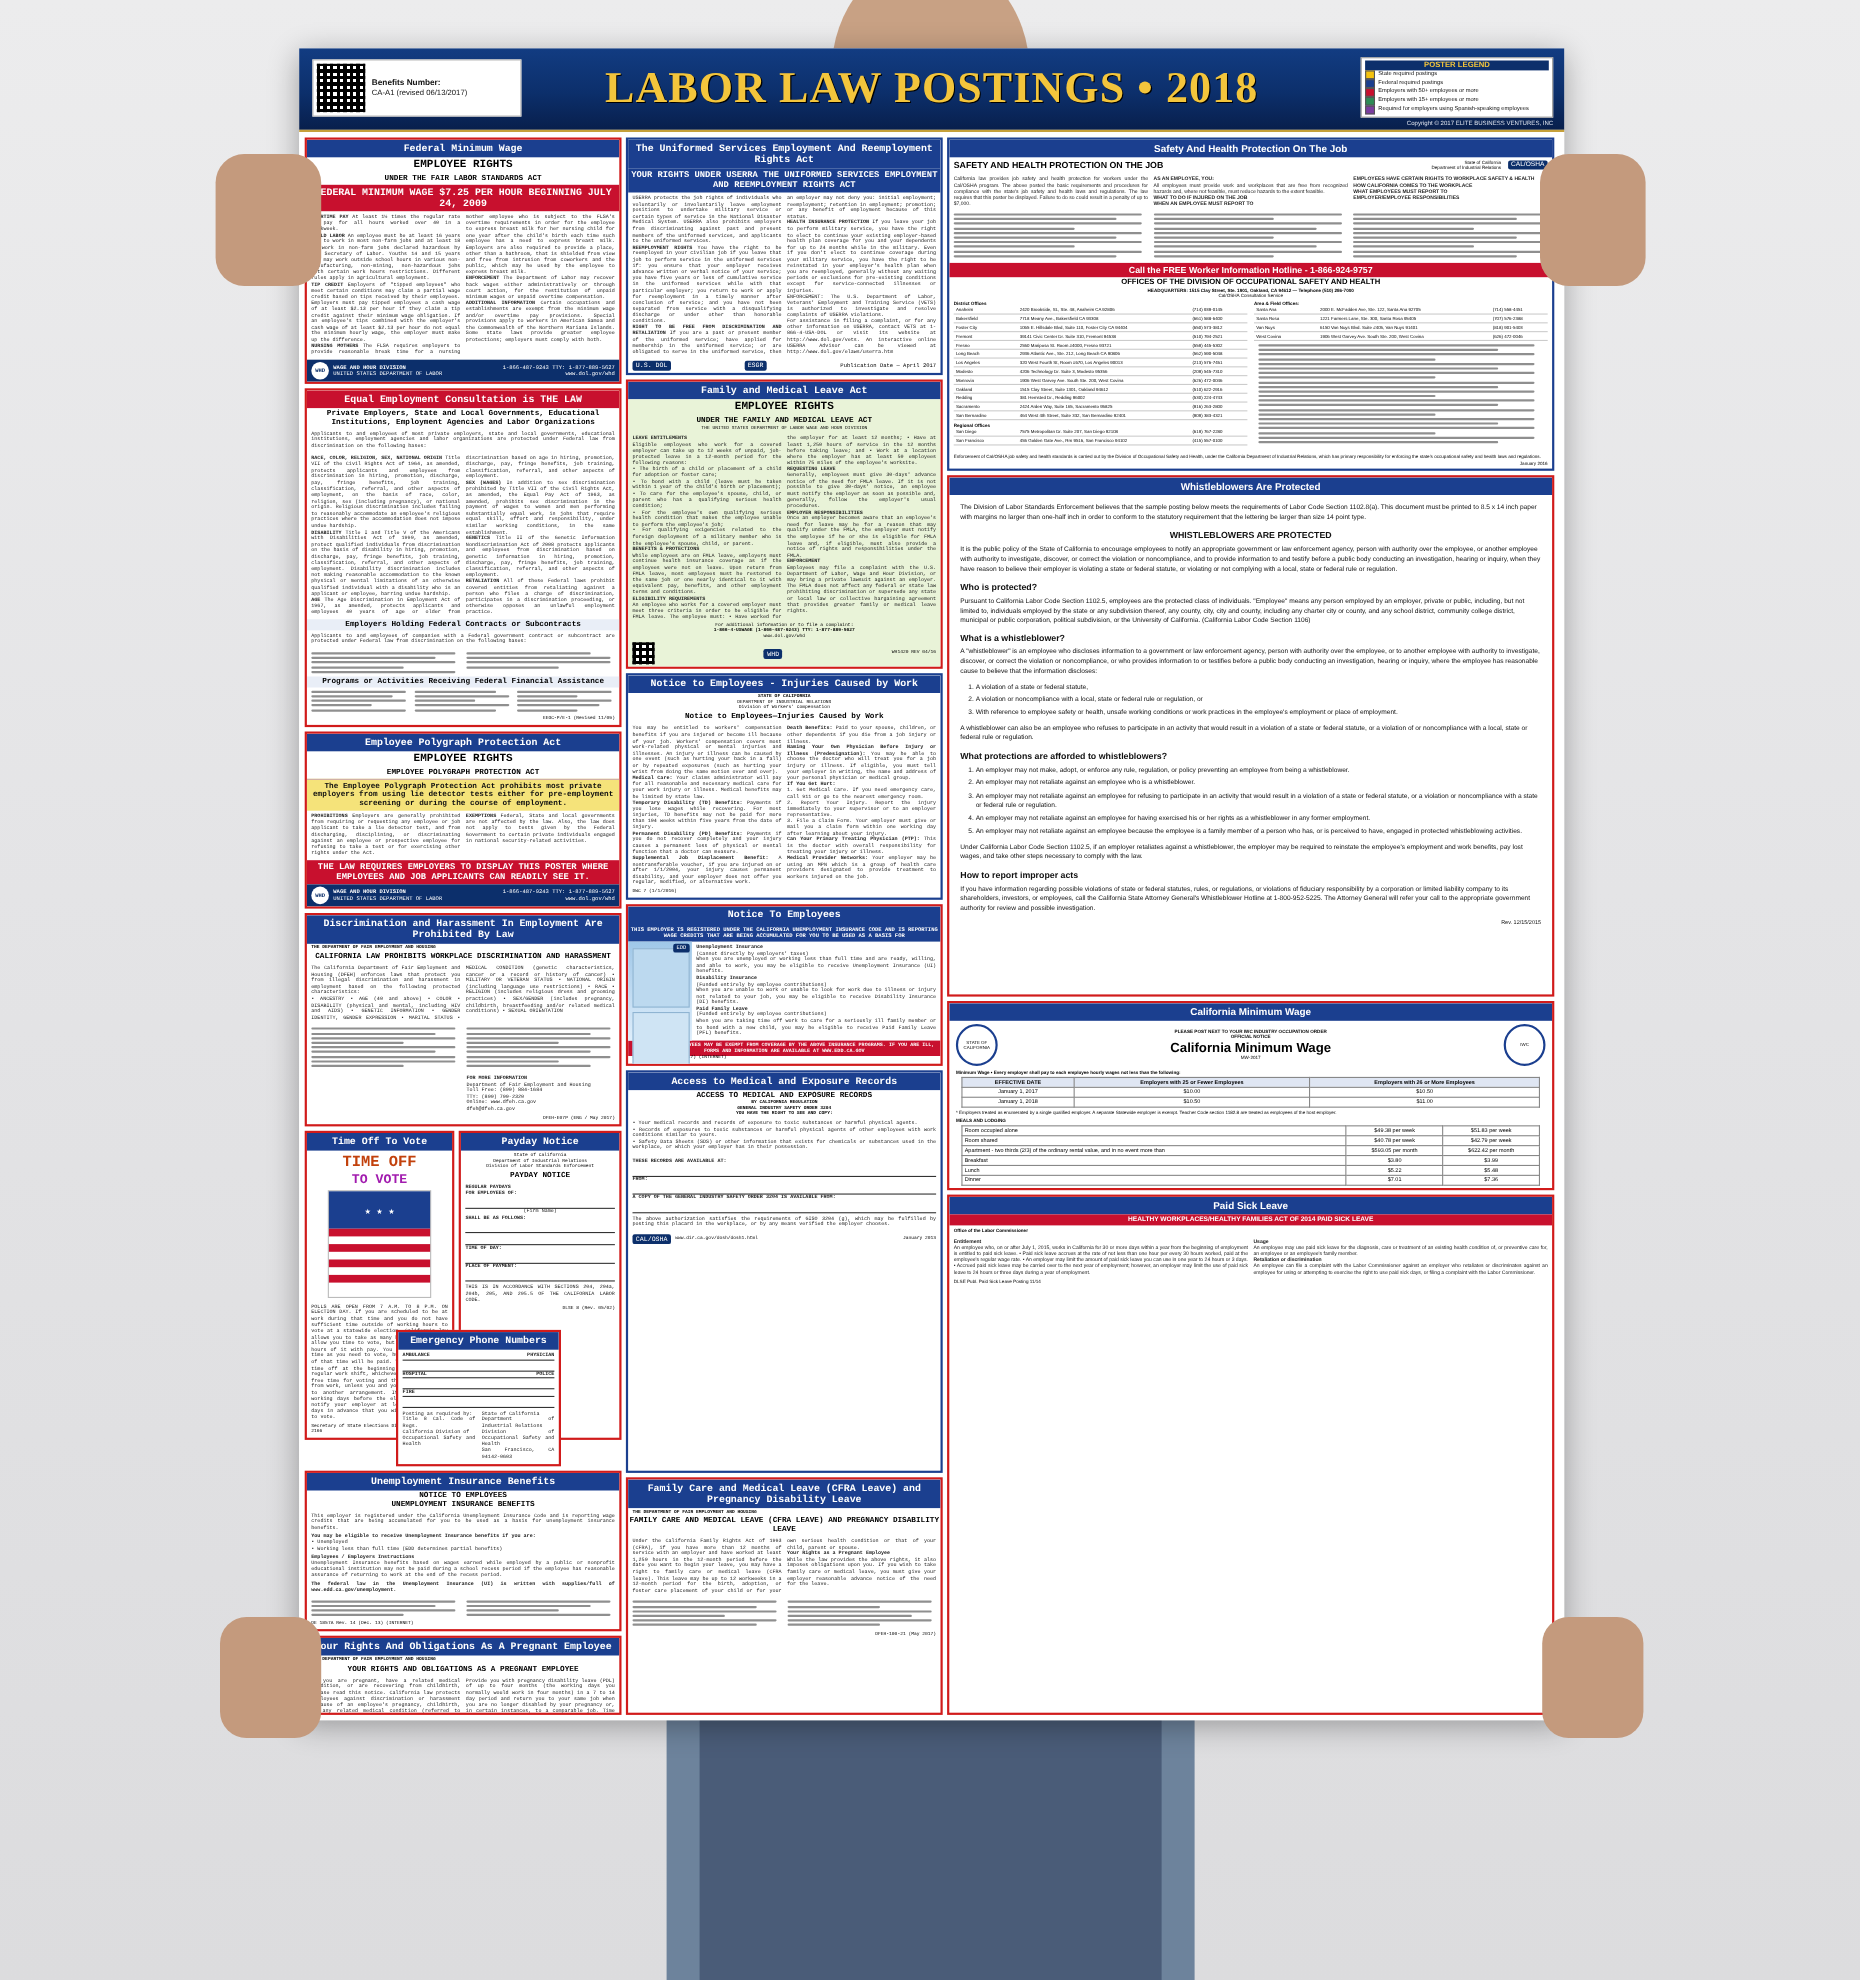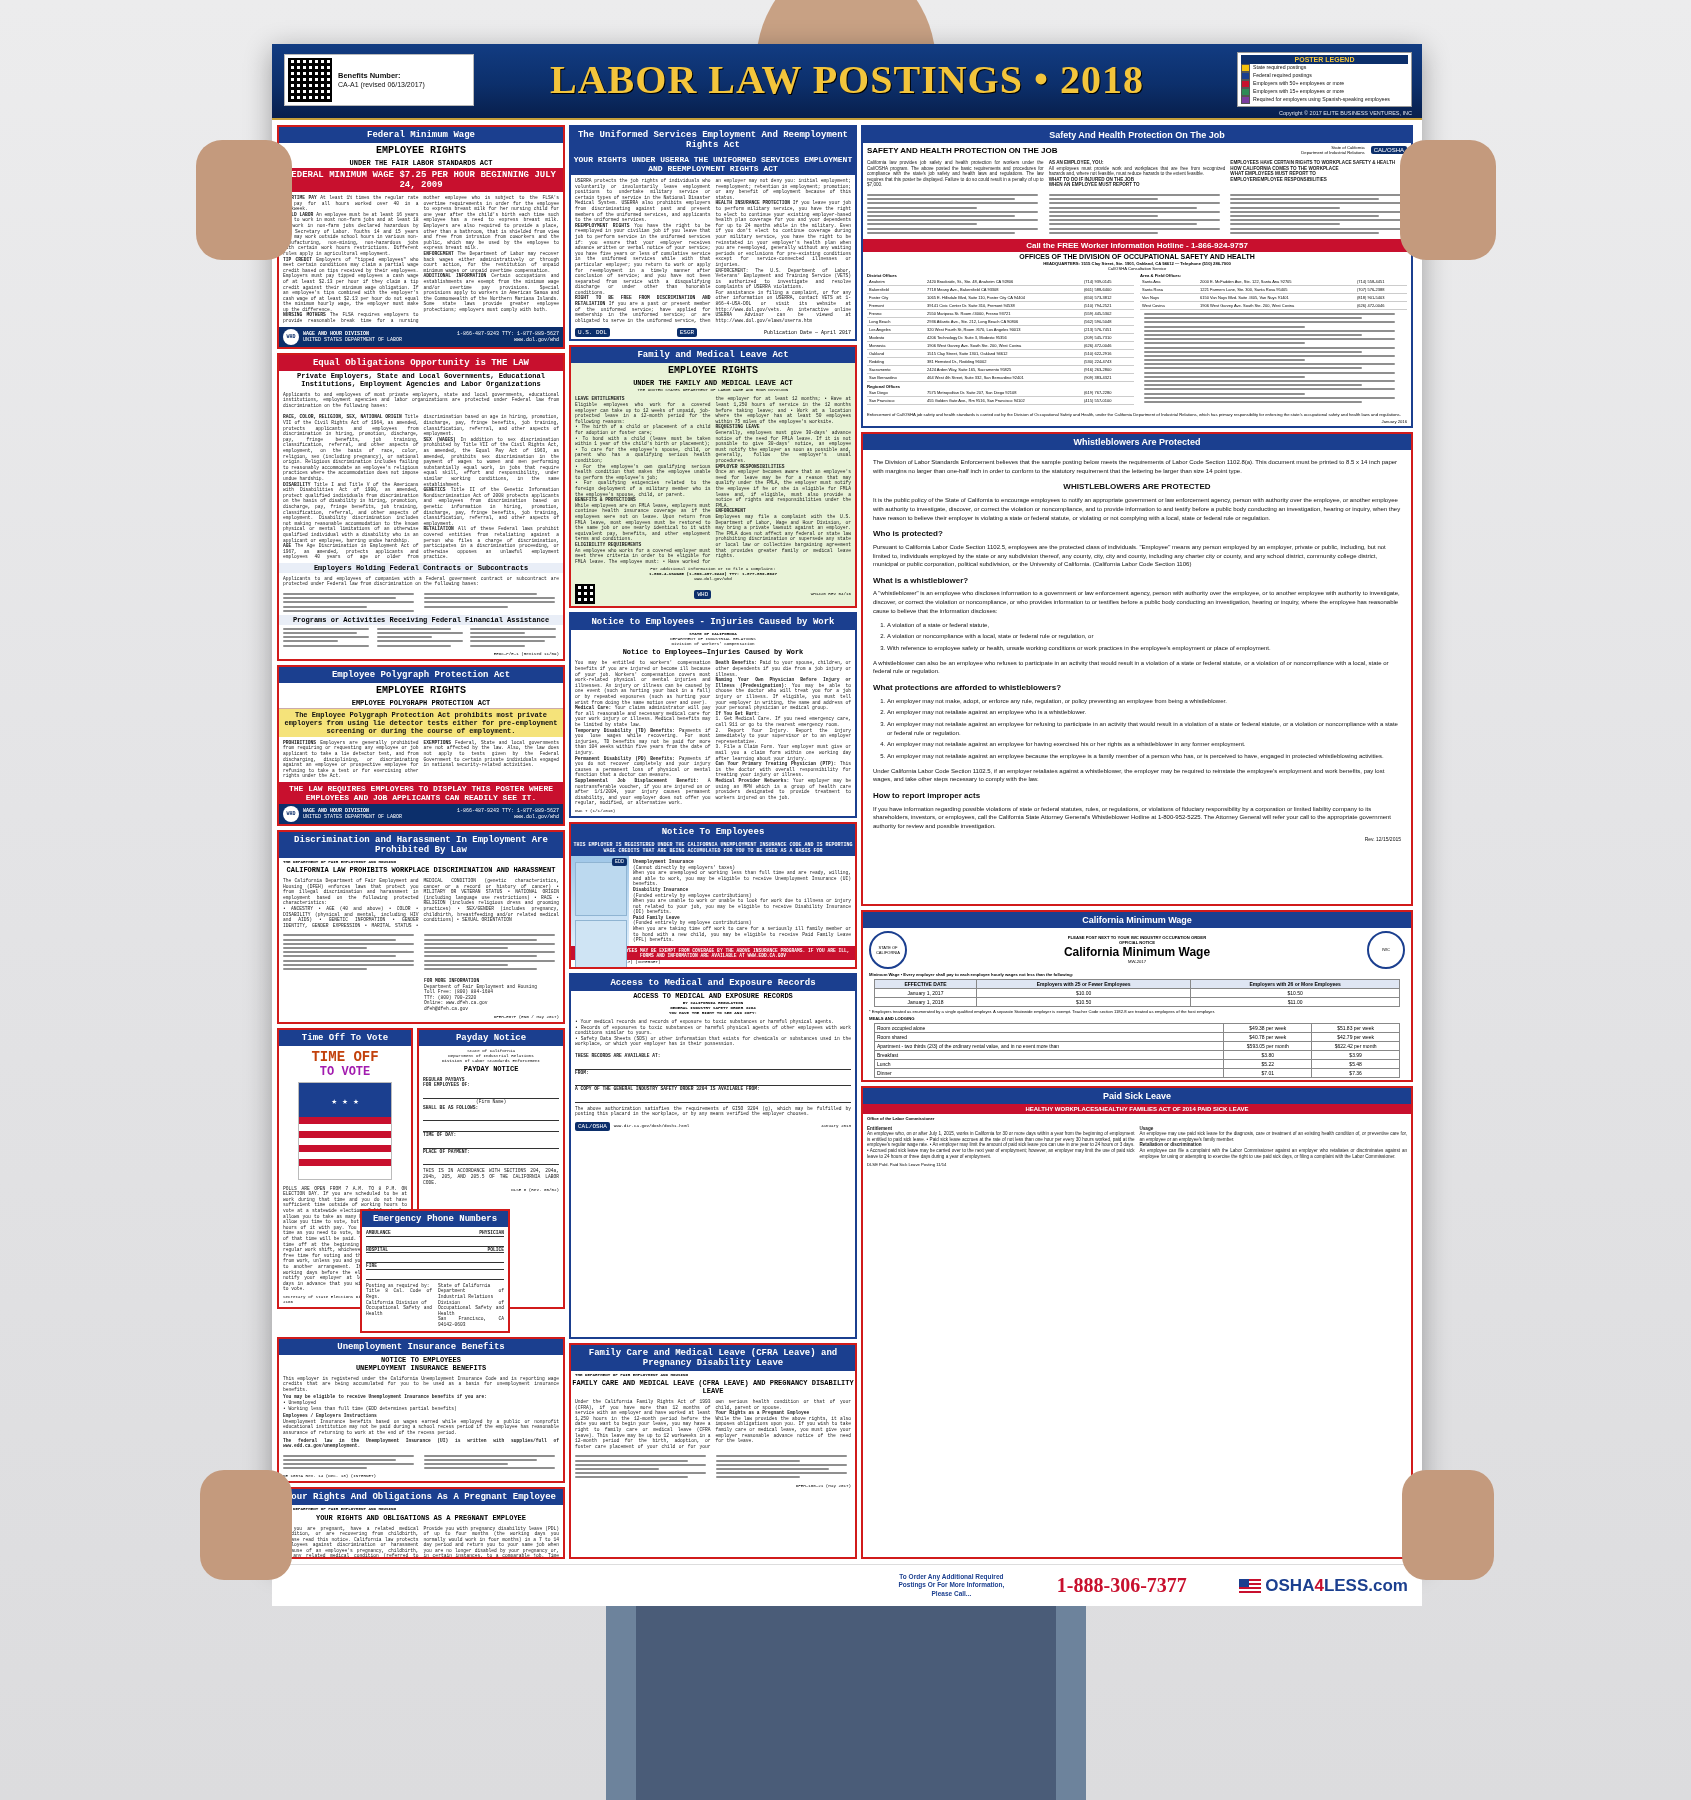--- a/index.html
+++ b/index.html
@@ -192,21 +192,21 @@
             <span>UNITED STATES DEPARTMENT OF LABOR</span>
           </span>
           <span style="margin-left:auto;text-align:right">
             <span>1-866-487-9243  TTY: 1-877-889-5627</span><br>
             <span>www.dol.gov/whd</span>
           </span>
         </div>
       </div>
 
       <div class="card">
-        <div class="hd red">Equal Obligations Opportunity is THE LAW</div>
+        <div class="hd red">Equal Employment Consultation is THE LAW</div>
         <div class="ttl3">Private Employers, State and Local Governments, Educational Institutions, Employment Agencies and Labor Organizations</div>
         <div class="bodytxt">Applicants to and employees of most private employers, state and local governments, educational institutions, employment agencies and labor organizations are protected under Federal law from discrimination on the following bases:</div>
         <div class="bodytxt c2cols">
           <div><span class="bold">RACE, COLOR, RELIGION, SEX, NATIONAL ORIGIN</span>
             <span>Title VII of the Civil Rights Act of 1964, as amended, protects applicants and employees from discrimination in hiring, promotion, discharge, pay, fringe benefits, job training, classification, referral, and other aspects of employment, on the basis of race, color, religion, sex (including pregnancy), or national origin. Religious discrimination includes failing to reasonably accommodate an employee's religious practices where the accommodation does not impose undue hardship.</span></div>
           <div><span class="bold">DISABILITY</span>
             <span>Title I and Title V of the Americans with Disabilities Act of 1990, as amended, protect qualified individuals from discrimination on the basis of disability in hiring, promotion, discharge, pay, fringe benefits, job training, classification, referral, and other aspects of employment. Disability discrimination includes not making reasonable accommodation to the known physical or mental limitations of an otherwise qualified individual with a disability who is an applicant or employee, barring undue hardship.</span></div>
           <div><span class="bold">AGE</span>
             <span>The Age Discrimination in Employment Act of 1967, as amended, protects applicants and employees 40 years of age or older from discrimination based on age in hiring, promotion, discharge, pay, fringe benefits, job training, classification, referral, and other aspects of employment.</span></div>
           <div><span class="bold">SEX (WAGES)</span>
@@ -922,23 +922,13 @@
             <div>An employee may use paid sick leave for the diagnosis, care or treatment of an existing health condition of, or preventive care for, an employee or an employee's family member.</div>
             <div class="bold">Retaliation or discrimination</div>
             <div>An employee can file a complaint with the Labor Commissioner against an employer who retaliates or discriminates against an employee for using or attempting to exercise the right to use paid sick days, or filing a complaint with the Labor Commissioner.</div>
           </div>
           <div class="tiny" style="padding:0 4px 2px">DLSE Publ. Paid Sick Leave Posting 11/14</div>
         </div>
       </div>
     </div>
   </div>
 
-  <div class="pfoot">
-    <div style="width:560px"></div>
-    <div class="foot-left" style="white-space:pre-line">To Order Any Additional Required
-Postings Or For More Information,
-Please Call...</div>
-    <div class="phone">1-888-306-7377</div>
-    <div class="brand">
-      <span class="brandflag"></span><span>OSHA</span><span class="four">4</span><span>LESS.com</span>
-    </div>
-  </div>
 </div>
 
 </body></html>

